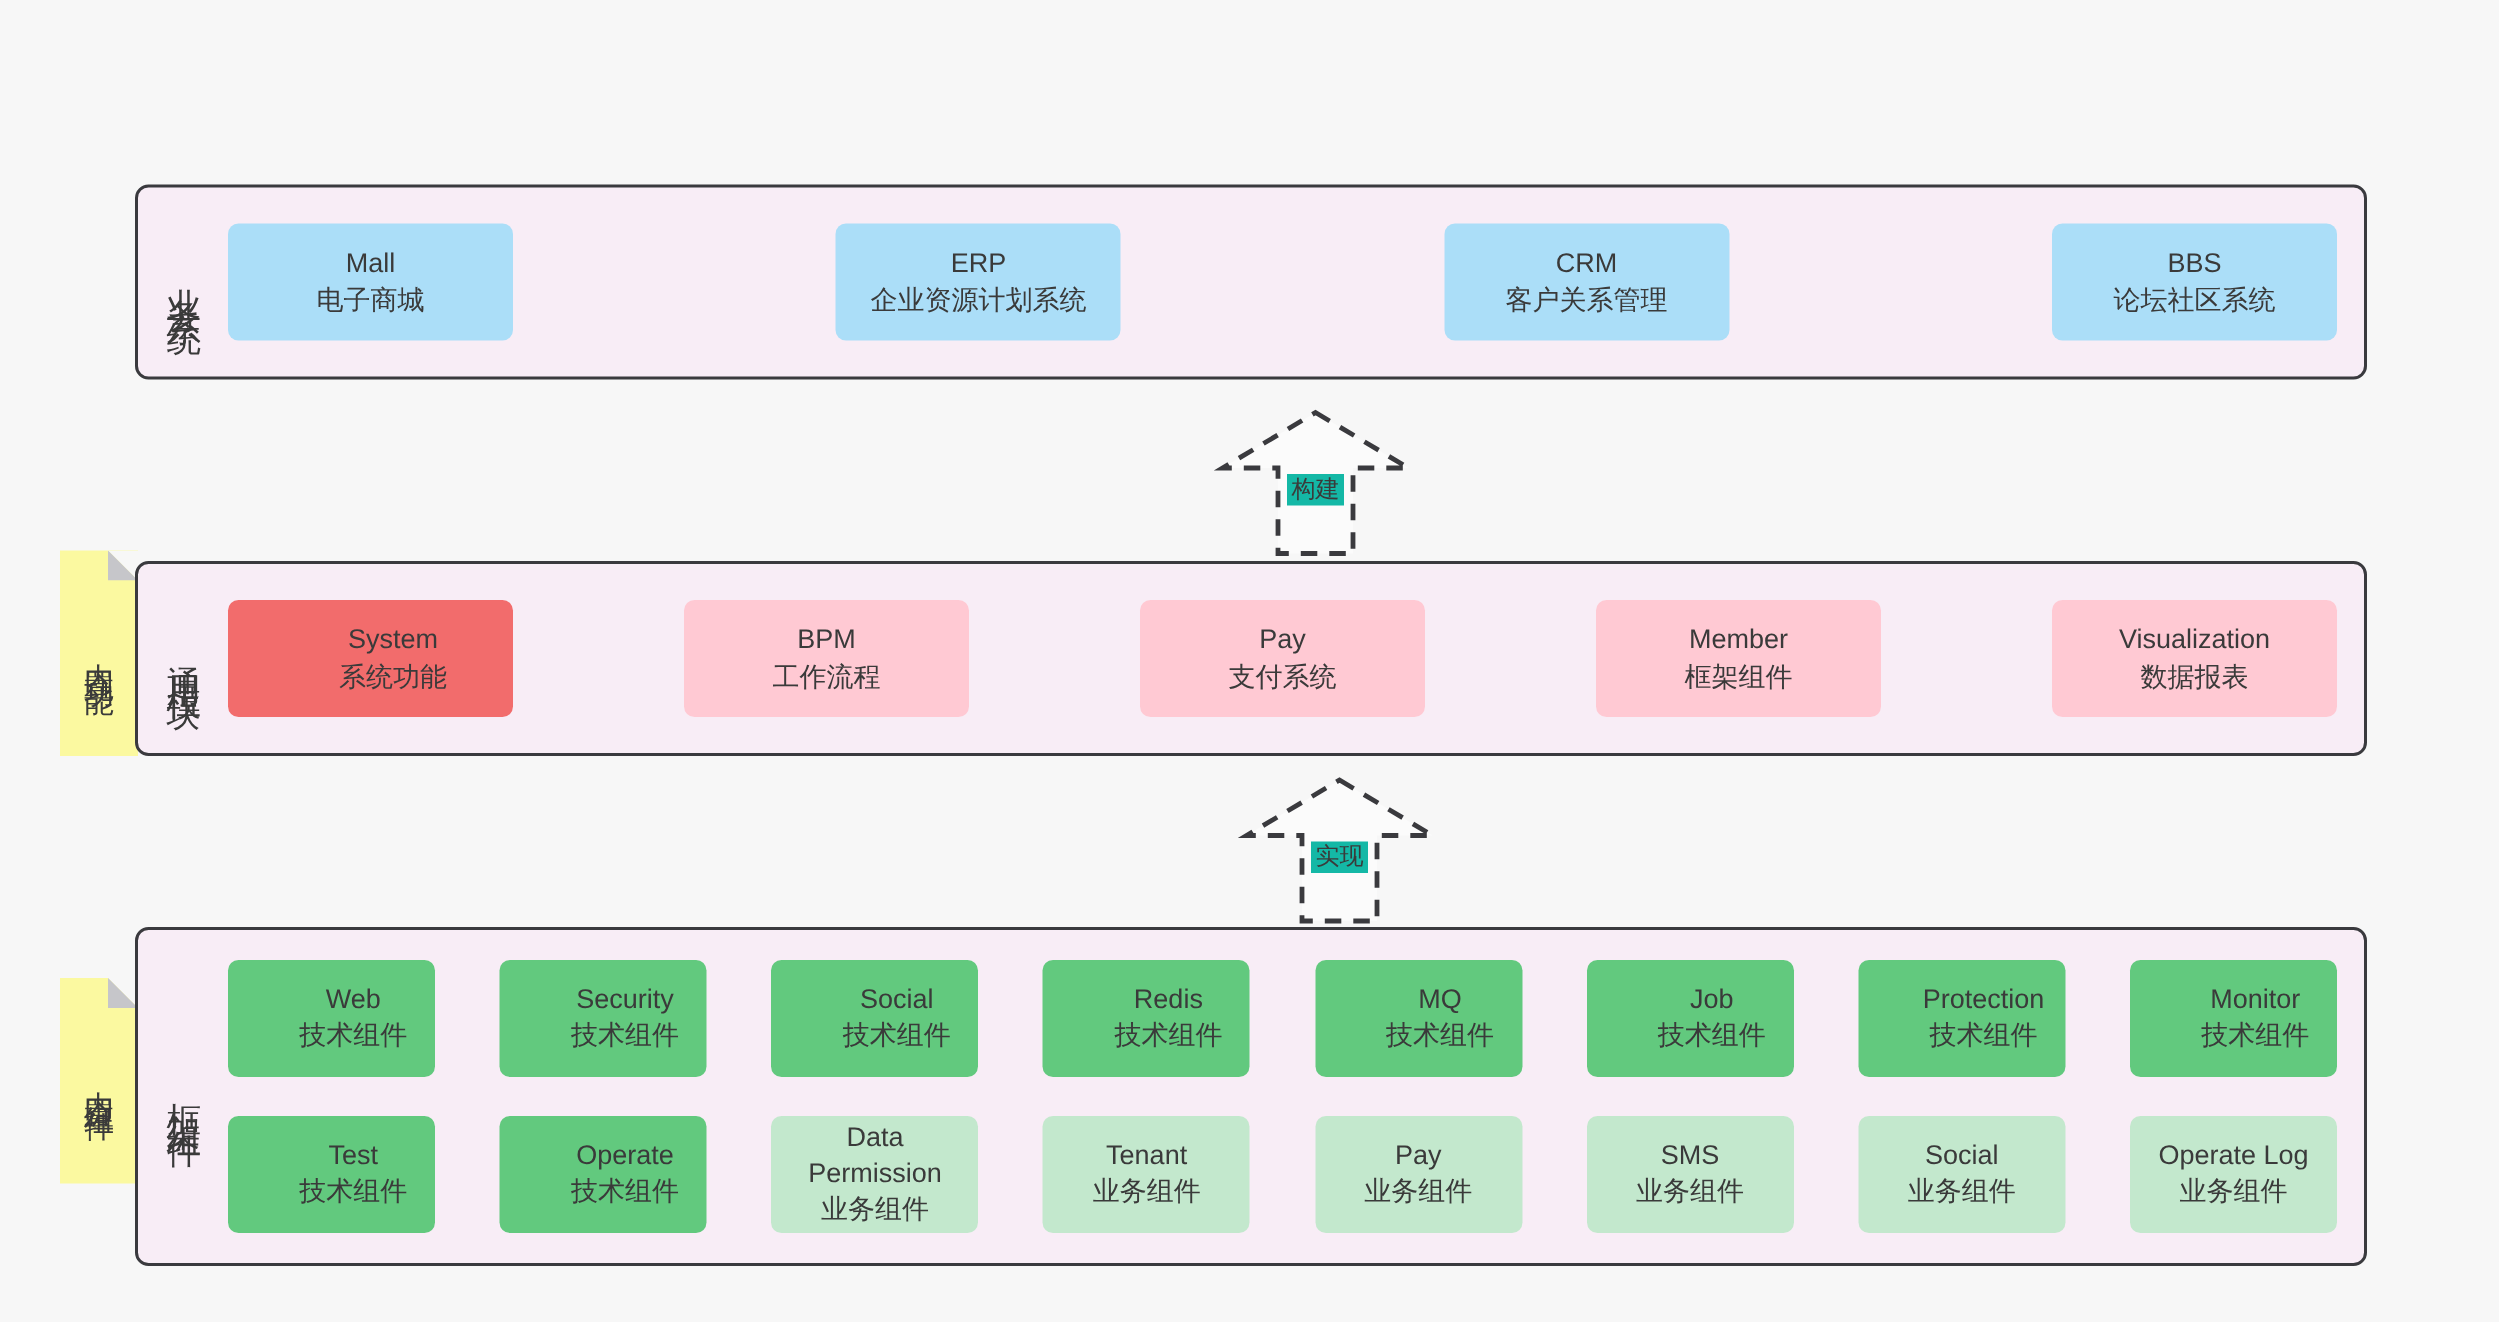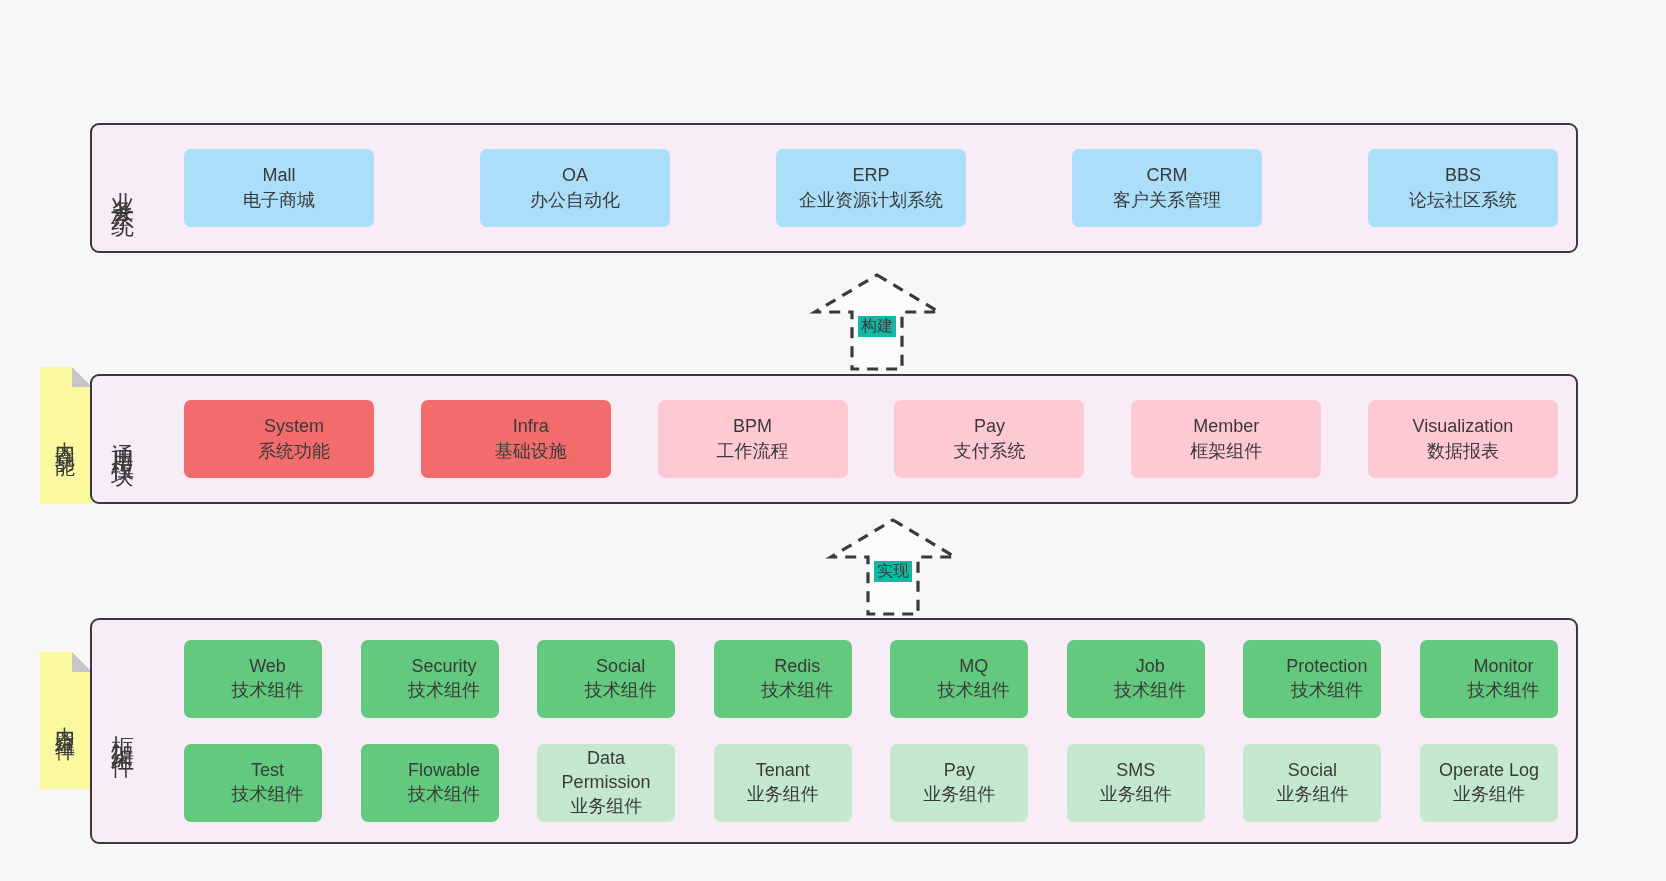--- a/index.html
+++ b/index.html
@@ -23,21 +23,21 @@
     border:2px solid var(--tier-border);border-radius:9px;box-sizing:border-box;z-index:2;}
   .tier1{top:123px;height:130px;}
   .tier2{top:374px;height:130px;}
   .tier3{top:618px;height:226px;}
 
   .tier-label{position:absolute;left:16px;top:50%;transform:translateY(-50%);
     writing-mode:vertical-rl;text-orientation:upright;
     font-size:23px;letter-spacing:7px;color:var(--text);white-space:nowrap;}
 
   .rows{position:absolute;left:60px;right:18px;top:0;bottom:0;
-    display:flex;flex-direction:column;justify-content:center;gap:26px;margin-left:32px;}
+    display:flex;flex-direction:column;justify-content:center;gap:26px;}
   .row{display:flex;justify-content:space-between;}
 
   .box{height:78px;border-radius:7px;display:flex;flex-direction:column;
     align-items:center;justify-content:center;text-align:center;
     color:var(--text);line-height:1.4;box-sizing:border-box;padding:2px 6px;}
   .tier1 .box,.tier2 .box{width:190px;font-size:18px;}
   .tier3 .box{width:138px;font-size:18px;line-height:1.32;}
   .box.blue{background:var(--blue);}
   .box.red{background:var(--red);padding-left:36px;}
   .box.pink{background:var(--pink);}
@@ -70,24 +70,20 @@
 
   <section class="tier tier1">
     <div class="tier-label">业务系统</div>
     <div class="rows">
         <div class="row">
           <div class="box blue">
             <div class="box-name">Mall</div>
             <div class="box-desc">电子商城</div>
           </div>
           <div class="box blue">
-            <div class="box-name">OA</div>
-            <div class="box-desc">办公自动化</div>
-          </div>
-          <div class="box blue">
             <div class="box-name">ERP</div>
             <div class="box-desc">企业资源计划系统</div>
           </div>
           <div class="box blue">
             <div class="box-name">CRM</div>
             <div class="box-desc">客户关系管理</div>
           </div>
           <div class="box blue">
             <div class="box-name">BBS</div>
             <div class="box-desc">论坛社区系统</div>
@@ -112,24 +108,20 @@
   </div>
 
   <section class="tier tier2">
     <div class="tier-label">通用模块</div>
     <div class="rows">
         <div class="row">
           <div class="box red">
             <div class="box-name">System</div>
             <div class="box-desc">系统功能</div>
           </div>
-          <div class="box red">
-            <div class="box-name">Infra</div>
-            <div class="box-desc">基础设施</div>
-          </div>
           <div class="box pink">
             <div class="box-name">BPM</div>
             <div class="box-desc">工作流程</div>
           </div>
           <div class="box pink">
             <div class="box-name">Pay</div>
             <div class="box-desc">支付系统</div>
           </div>
           <div class="box pink">
             <div class="box-name">Member</div>
@@ -194,21 +186,21 @@
             <div class="box-name">Monitor</div>
             <div class="box-desc">技术组件</div>
           </div>
         </div>
         <div class="row">
           <div class="box green">
             <div class="box-name">Test</div>
             <div class="box-desc">技术组件</div>
           </div>
           <div class="box green">
-            <div class="box-name">Flowable</div>
+            <div class="box-name">Operate</div>
             <div class="box-desc">技术组件</div>
           </div>
           <div class="box lightgreen">
             <div class="box-name">Data Permission</div>
             <div class="box-desc">业务组件</div>
           </div>
           <div class="box lightgreen">
             <div class="box-name">Tenant</div>
             <div class="box-desc">业务组件</div>
           </div>

